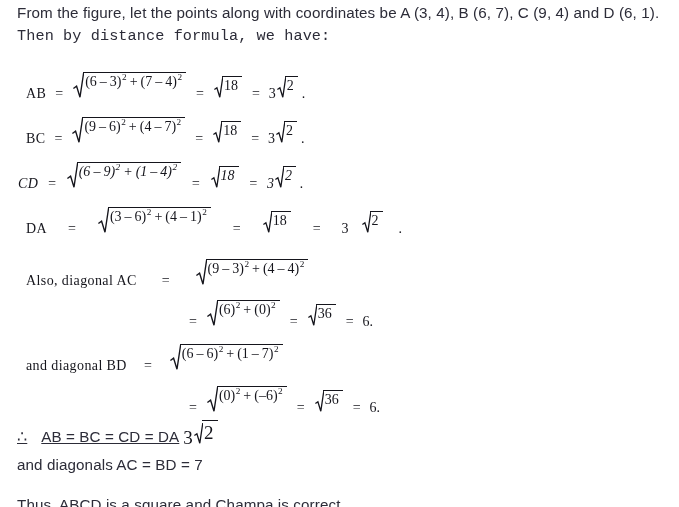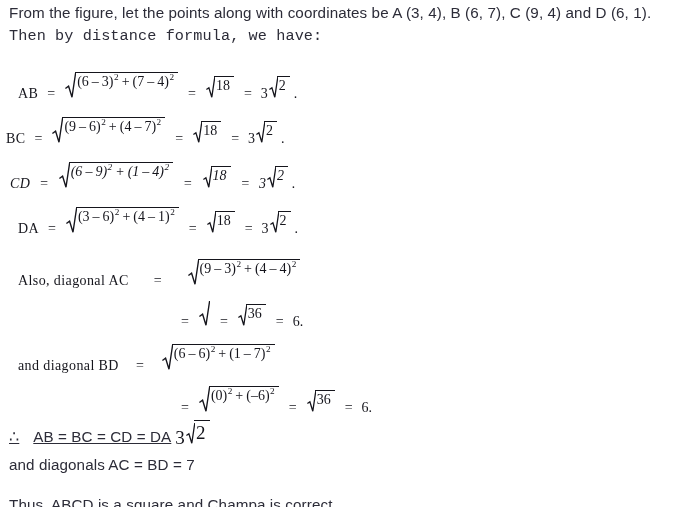--- a/index.html
+++ b/index.html
@@ -5,21 +5,21 @@
   html,body{margin:0;padding:0;}
   body{
     width:679px;height:507px;
     background:#ffffff;
     font-family:"Liberation Sans", sans-serif;
     color:#2c2c38;
     position:relative;
     overflow:hidden;
     -webkit-font-smoothing:antialiased;
   }
-  .page{position:relative;width:627px;height:507px;}
+  .page{position:relative;width:627px;height:507px;margin-left:8px;}
 
   
   .prose{
     position:absolute;
     font-family:"Liberation Sans", sans-serif;
     font-size:15.2px;
     color:#2c2c38;
     white-space:nowrap;
     letter-spacing:0.1px;
   }
@@ -32,23 +32,23 @@
   .mathrow{
     position:absolute;
     font-family:"Liberation Serif", serif;
     font-size:14px;
     color:#15151c;
     white-space:nowrap;
     display:flex;
     align-items:baseline;
   }
   .mr-ab{left:18px; top:72px;}
-  .mr-bc{left:6px; top:117px;}
+  .mr-bc{left:18px; top:117px;}
   .mr-cd{left:10px; top:162px;font-style:italic;}
-  .mr-da{left:18px; top:207px;}
+  .mr-da{left:18px; top:207px;gap:12px;}
   .mr-ac{left:18px; top:259px;gap:16px;}
   .mr-ac2{left:172px; top:300px;}
   .mr-bd{left:18px; top:344px;gap:8px;}
   .mr-bd2{left:172px; top:386px;}
 
   .lbl{letter-spacing:0.4px;}
   .eq{margin:0 9px;}
   .eqn{margin:0 9px;}
 
   
@@ -257,20 +257,23 @@
     </span>
   </div>
 
   <div class="mathrow mr-ac2">
     <span class="eqn">=</span>
     <span class="rad">
       <span class="tick">
         <svg width="11" height="26" viewBox="0 0 11 26">
             <path d="M0.4 16.5 L3.6 14.2 L7.0 25.2 L10.6 1.0" fill="none" stroke="#15151c" stroke-width="1.35"></path>
           </svg>
+      </span>
+      <span class="body">
+        <span>(6)</span><sup class="p2">2</sup><span class="op">+</span><span>(0)</span><sup class="p2">2</sup>
       </span>
     </span>
     <span class="eqn">=</span>
     <span class="rad small">
       <span class="tick">
         <svg width="9" height="22" viewBox="0 0 9 22">
             <path d="M0.4 13.5 L2.9 11.8 L5.8 21.2 L8.8 1.0" fill="none" stroke="#15151c" stroke-width="1.3"></path>
           </svg>
       </span>
       <span class="body">36</span>

